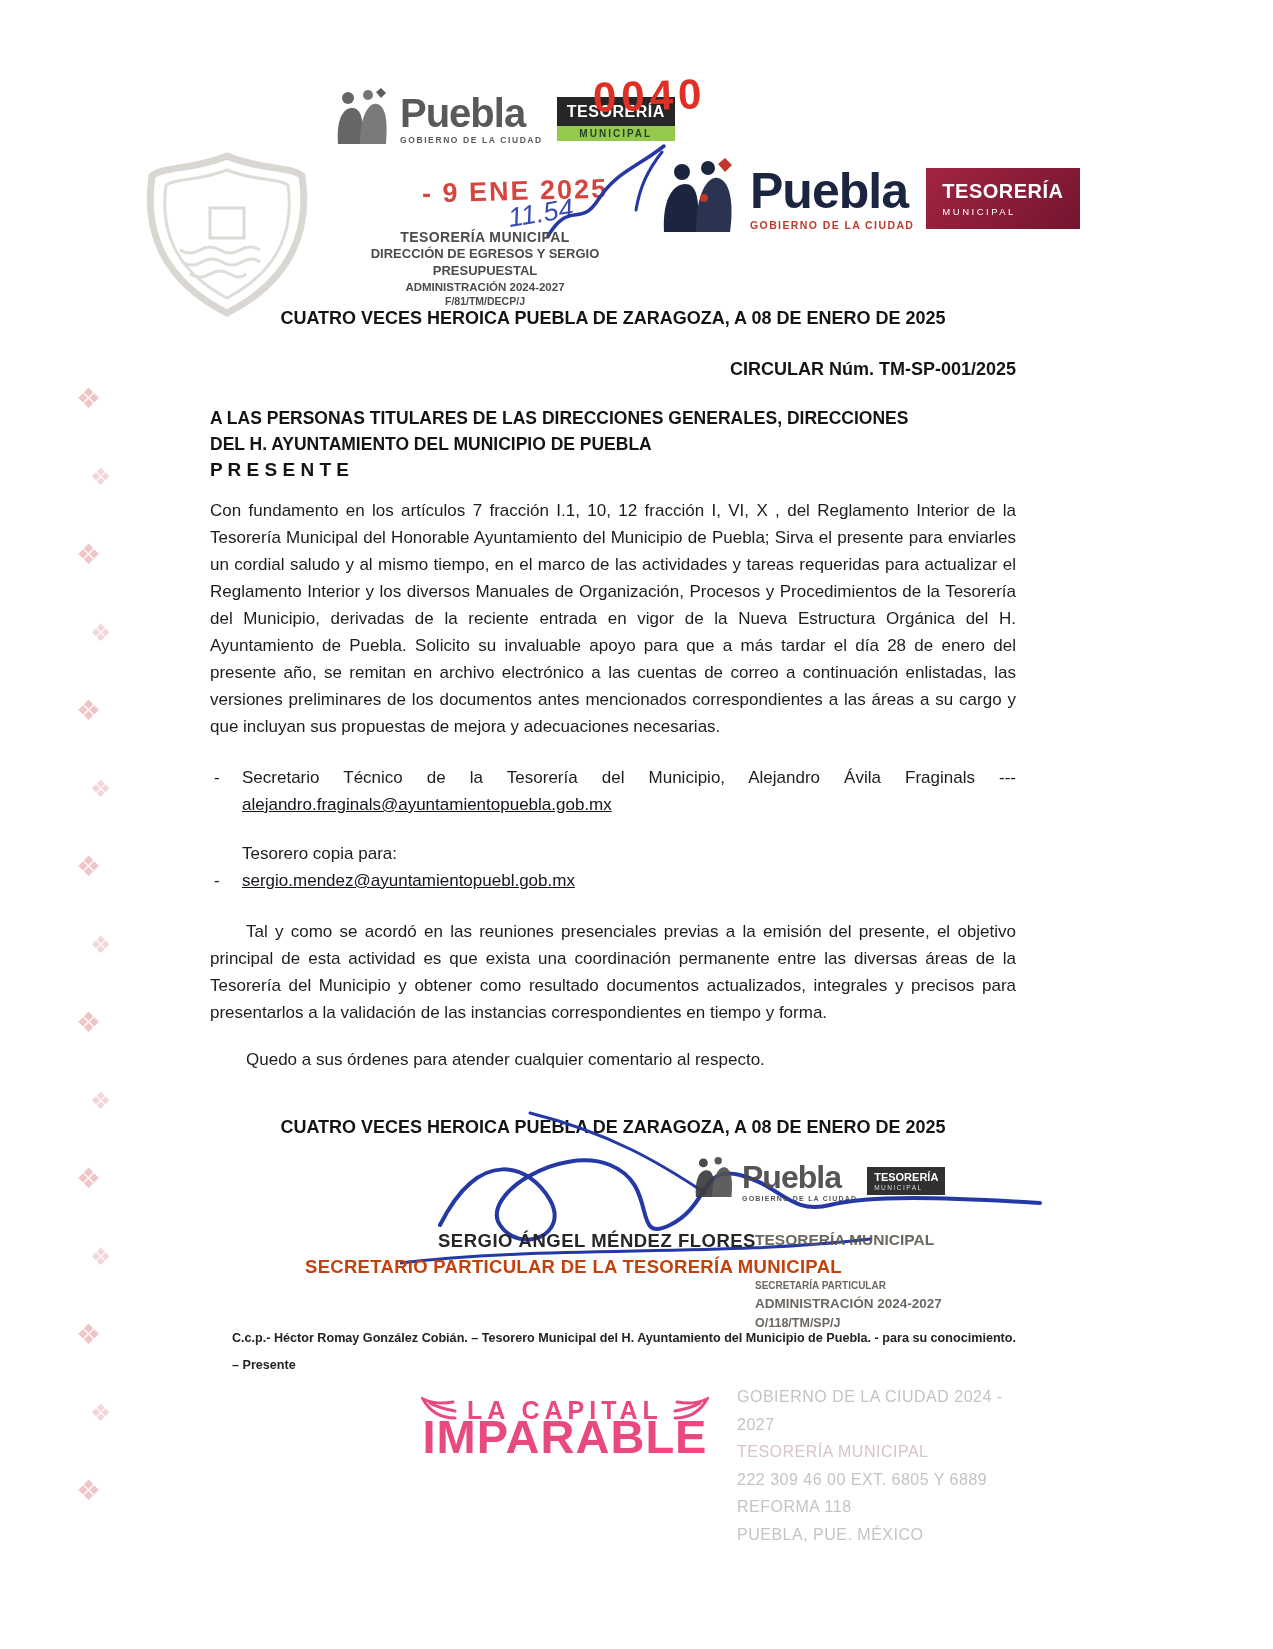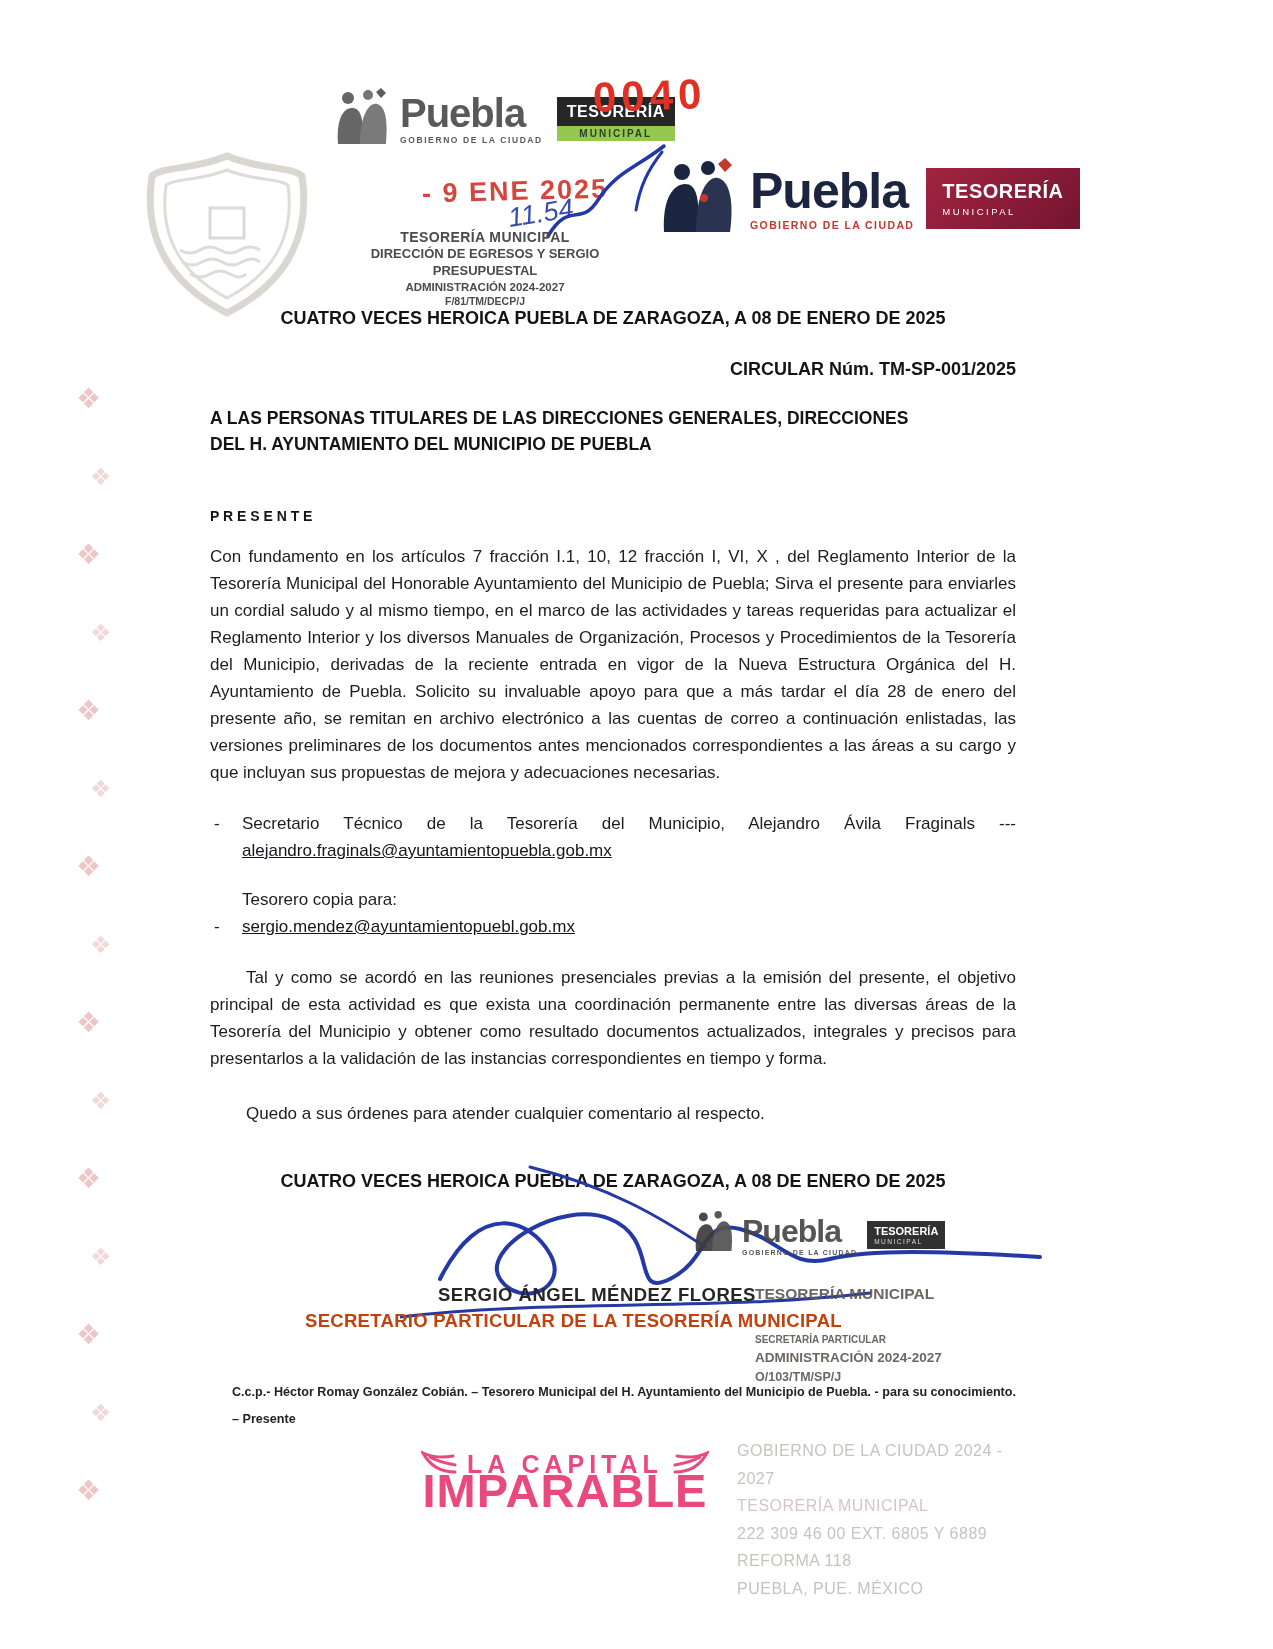--- a/index.html
+++ b/index.html
@@ -68,32 +68,32 @@
     color:#fff; padding:12px 16px; display:flex; flex-direction:column; gap:3px;
   }
   .bl-box-main { font-size:20px; font-weight:bold; letter-spacing:.5px; }
   .bl-box-sub { font-size:9.5px; letter-spacing:2.5px; }
 
   
   .letter { position:absolute; left:210px; top:306px; width:806px; font-size:17px; line-height:27px; }
   .city-date { font-weight:bold; font-size:18px; text-align:center; line-height:24px; color:#141414; }
   .circular { font-weight:bold; font-size:18px; text-align:right; margin-top:26px; color:#141414; }
   .addressee { margin-top:22px; font-weight:bold; font-size:17.5px; line-height:26px; color:#141414; }
-  .presente { font-weight:bold; font-size:14px; line-height:26px; color:#141414;margin-top:46px; }
+  .presente { font-weight:bold; font-size:19px; line-height:26px; color:#141414; }
   .para { margin-top:14px; text-align:justify; }
   .para.indent { text-indent:36px; }
   .recipients { margin-top:24px; }
   .rec-item { display:flex; }
   .rec-dash { width:32px; padding-left:4px; }
   .rec-body { flex:1; }
   .rec-text { text-align:justify; text-align-last:justify; }
   .rec-email { color:#15151d; text-decoration:underline; cursor:pointer; }
   .copy-label { margin-left:32px; margin-top:22px; }
   .p2 { margin-top:24px; }
-  .closing { margin-top:28px; text-indent:36px; }
+  .closing { margin-top:20px; text-indent:36px; }
   .city-date2 { margin-top:42px; }
 
   
   .sig-area { position:relative; height:170px; margin-top:6px; }
   .sig-svg { position:absolute; left:190px; top:-40px; pointer-events:none; }
   .sig-stamp-logo { position:absolute; left:480px; top:10px; display:flex; align-items:center; gap:6px; opacity:.92; }
   .ssl-text { display:flex; flex-direction:column; line-height:1; }
   .ssl-brand { font-size:32px; font-weight:bold; color:#474747; letter-spacing:-1px; }
   .ssl-gov { font-size:7px; font-weight:bold; color:#474747; letter-spacing:1.2px; margin-top:2px; }
   .ssl-box { margin-left:4px; background:#202020; color:#fff; font-weight:bold; font-size:11px; padding:4px 7px; line-height:1.2; }
@@ -277,21 +277,21 @@
         </span>
       </span>
 
       <div class="sig-name">SERGIO ÁNGEL MÉNDEZ FLORES</div>
       <div class="sig-title">SECRETARIO PARTICULAR DE LA TESORERÍA MUNICIPAL</div>
 
       <div class="sig-stamp-text">
         <div class="s0">TESORERÍA MUNICIPAL</div>
         <div class="s1">SECRETARÍA PARTICULAR</div>
         <div class="s2">ADMINISTRACIÓN 2024-2027</div>
-        <div class="s3">O/103/TM/SP/J</div>
+        <div class="s3">O/118/TM/SP/J</div>
       </div>
     </div>
 
     <div class="ccp">C.c.p.- Héctor Romay González Cobián. – Tesorero Municipal del H. Ayuntamiento del Municipio de Puebla. - para su conocimiento. – Presente</div>
 
     <div class="footer-area">
       <div class="capital">
         <div class="capital-top">
           <span>
             <svg width="36" height="26" viewBox="0 0 36 26">

